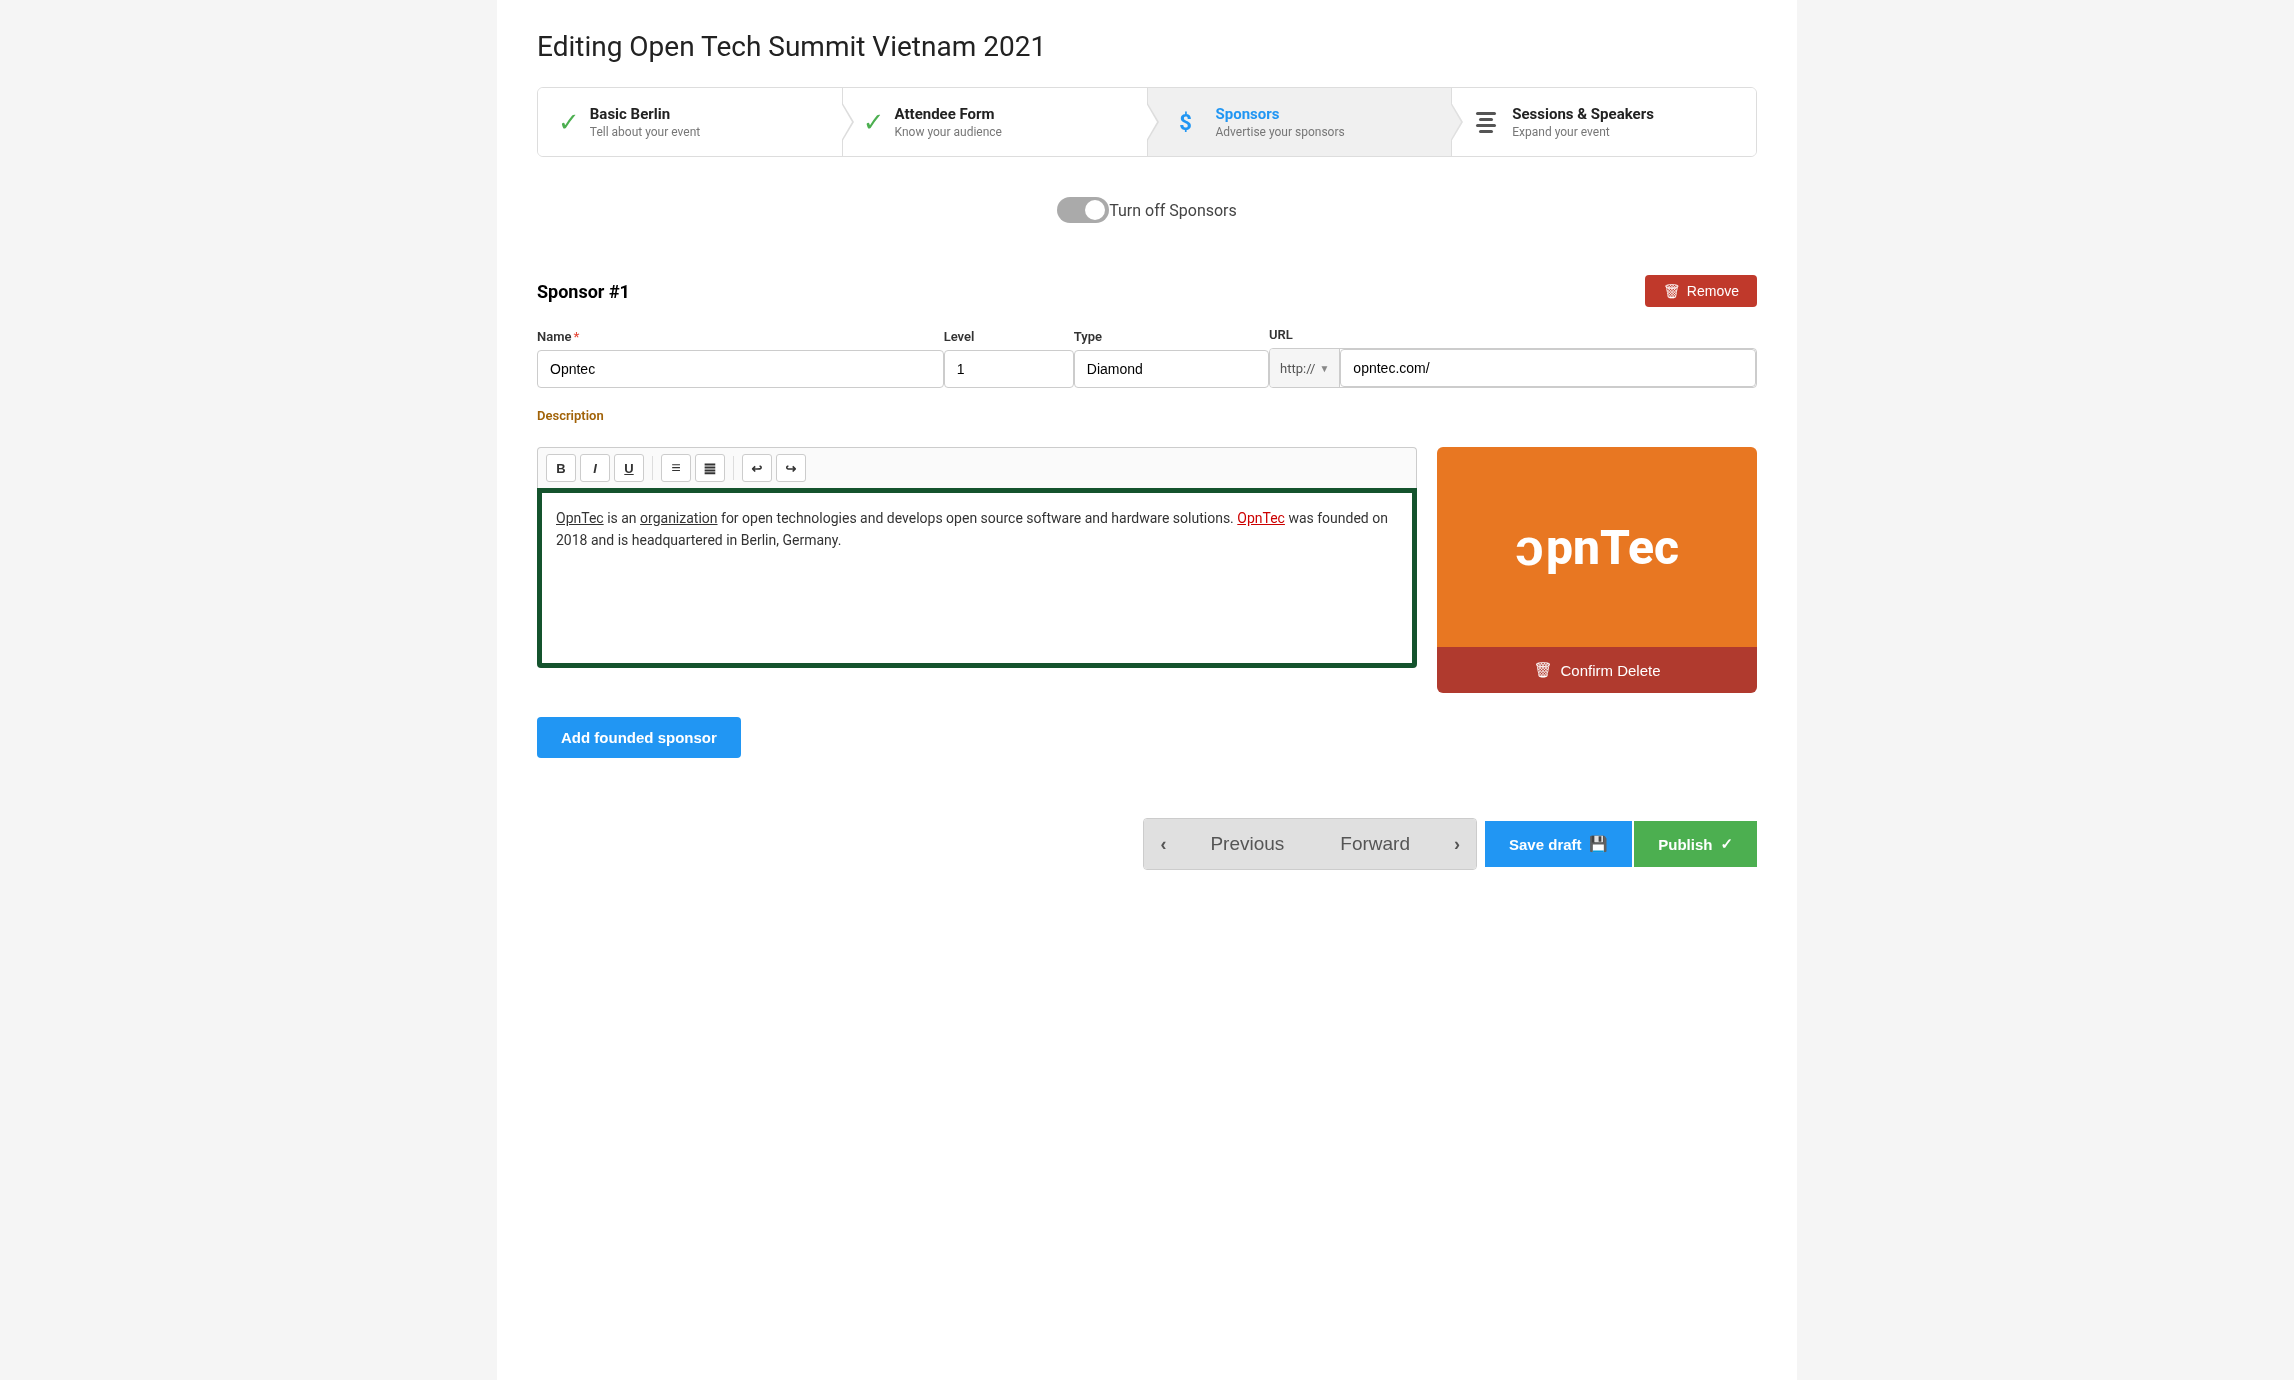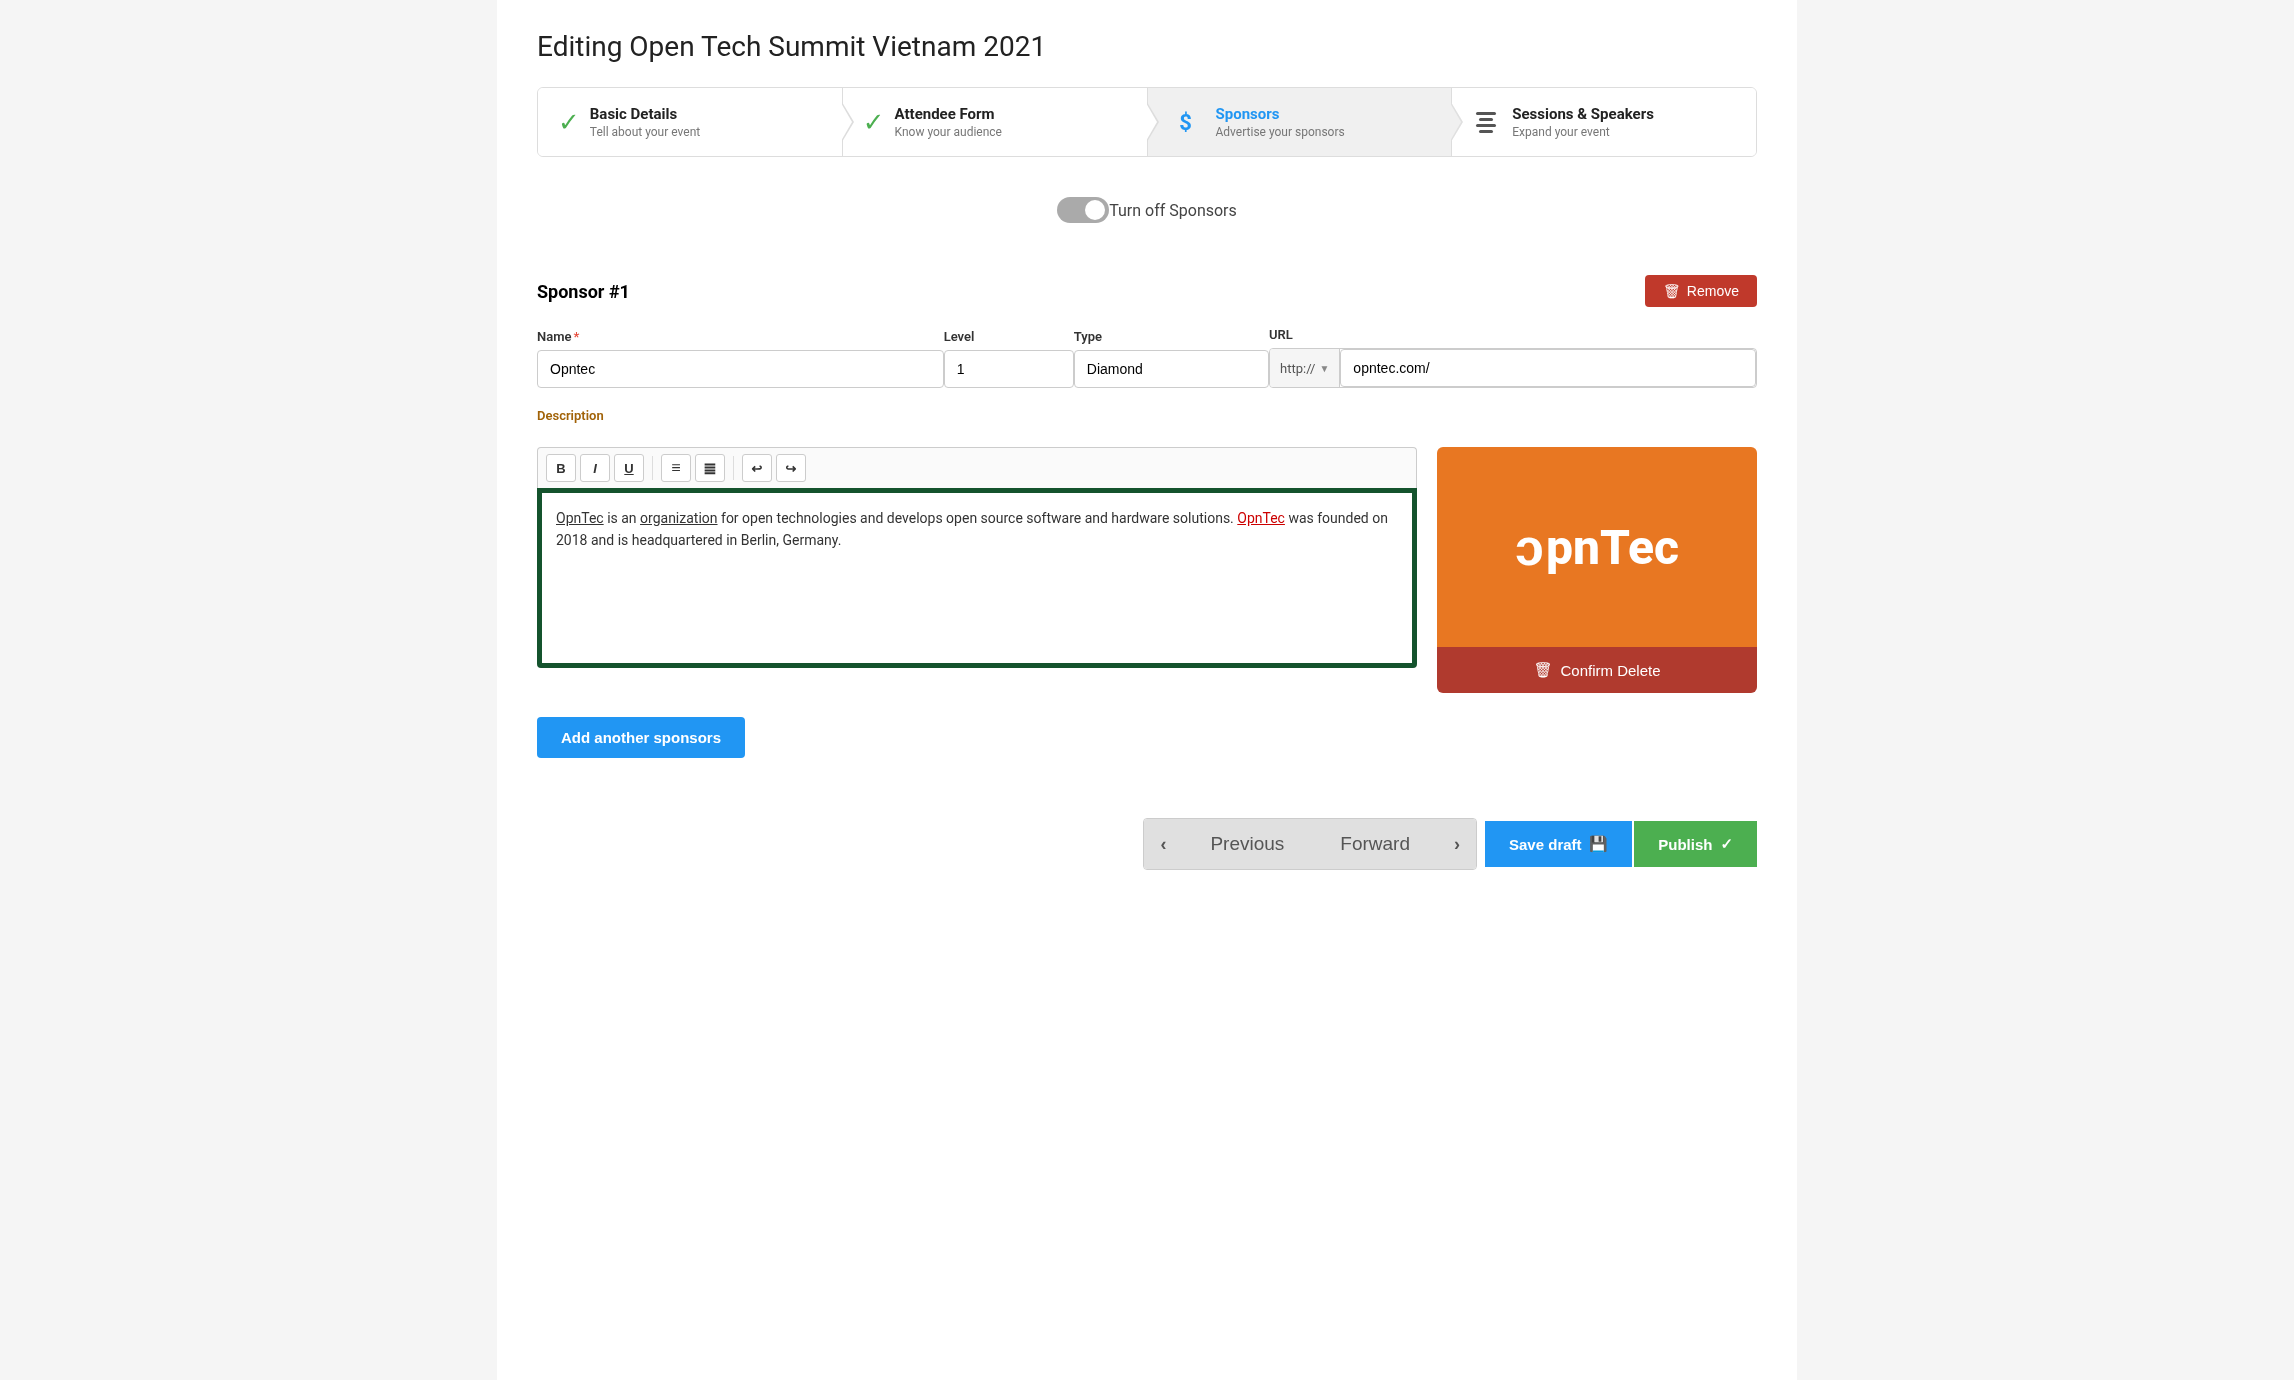--- a/index.html
+++ b/index.html
@@ -412,21 +412,21 @@
 
   
   <h1 class="page-title">Editing Open Tech Summit Vietnam 2021</h1>
 
   
   <div class="stepper">
 
     <div class="step">
       <span class="check-icon">✓</span>
       <div class="step-text">
-        <h3>Basic Details</h3>
+        <h3>Basic Berlin</h3>
         <p>Tell about your event</p>
       </div>
     </div>
 
     <div class="step">
       <span class="check-icon">✓</span>
       <div class="step-text">
         <h3>Attendee Form</h3>
         <p>Know your audience</p>
       </div>
@@ -543,21 +543,21 @@
         <button class="confirm-delete-btn">
           <span>🗑</span>
           <span>Confirm Delete</span>
         </button>
       </div>
 
     </div>
   </div>
 
   
-  <button class="add-sponsor-btn">Add another sponsors</button>
+  <button class="add-sponsor-btn">Add founded sponsor</button>
 
   
   <div class="footer-nav">
     <div class="nav-btn-group">
       <button class="nav-btn arrow">‹</button>
       <button class="nav-btn">Previous</button>
       <button class="nav-btn">Forward</button>
       <button class="nav-btn arrow">›</button>
     </div>
     <button class="save-draft-btn">

